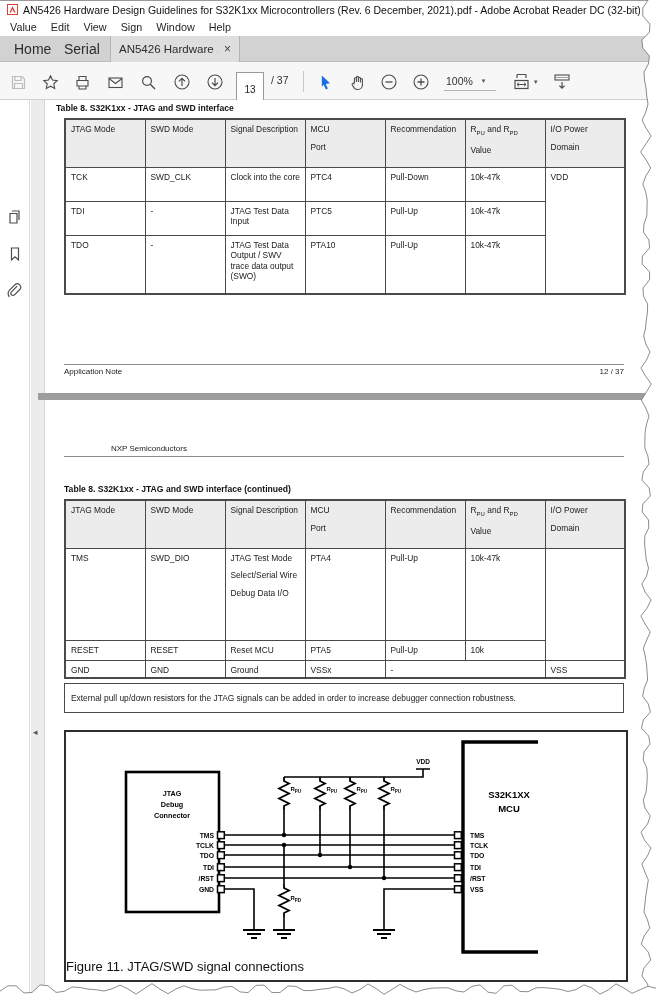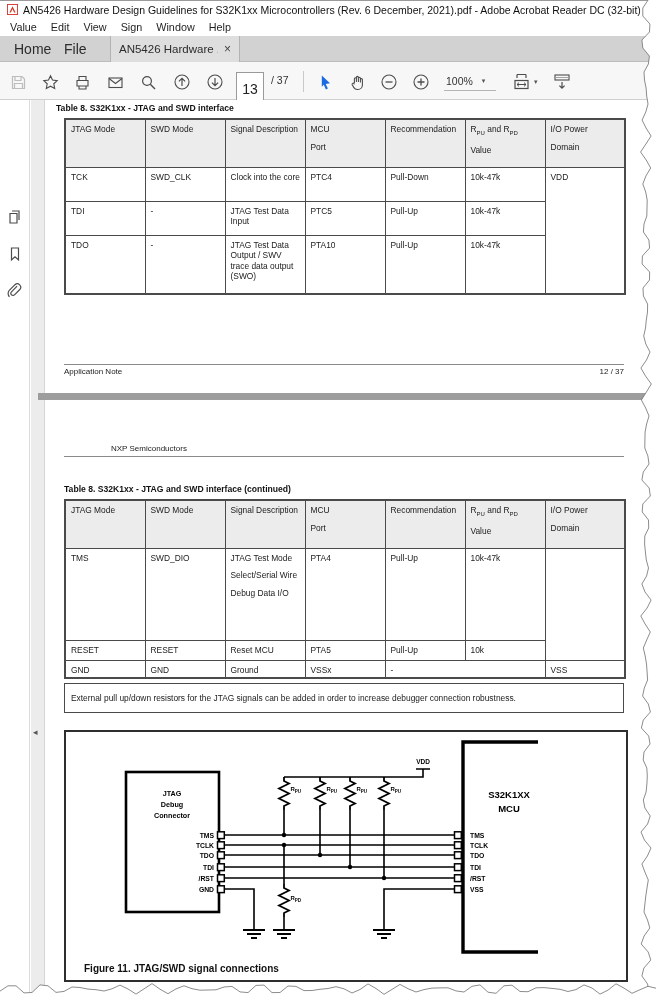--- a/index.html
+++ b/index.html
@@ -26,21 +26,21 @@
   .doctab { position:absolute; left:110px; top:0; width:130px; height:26px; background:#dedede;
             border-left:1px solid #b3b3b3; border-right:1px solid #b3b3b3;
             display:flex; align-items:center; font-size:11.5px; color:#2c2c2c; padding:0 8px; }
   .doctab .doclabel { flex:1 1 auto; white-space:nowrap; overflow:hidden; }
   .doctab .close { flex:0 0 auto; font-size:12px; color:#444; margin-left:6px; line-height:1; }
 
   .toolbar { top:62px; left:0; width:656px; height:38px; background:#f7f7f7; border-bottom:1px solid #cfcfcf; }
   .tbtn { position:absolute; top:10px; width:20px; height:20px; display:flex; align-items:center; justify-content:center; }
   .tbtn svg { display:block; }
   .page-input { position:absolute; left:236px; top:10px; width:28px; height:34px; border:1px solid #9a9a9a; background:#fff;
-                font-size:14px; color:#222; display:flex; align-items:center; justify-content:center; }
+                font-size:10px; color:#222; display:flex; align-items:center; justify-content:center; }
   .page-total { position:absolute; left:271px; top:12px; font-size:10.5px; color:#333; }
   .tb-divider { position:absolute; left:303px; top:9px; width:1px; height:21px; background:#c9c9c9; }
   .zoomctl { position:absolute; left:444px; top:10px; width:52px; height:19px; border-bottom:1px solid #b5b5b5;
              display:flex; align-items:center; font-size:10.5px; color:#333; }
   .zoomctl .pct { margin-left:2px; }
   .zoomctl .chev { margin-left:9px; font-size:7px; color:#555; }
   .fitgrp { position:absolute; left:512px; top:10px; display:flex; align-items:center; }
   .fitgrp .chev { font-size:7px; color:#555; margin-left:3px; }
 
   
@@ -63,21 +63,21 @@
   .t8 td { border:1px solid #4a4a4a; vertical-align:top; padding:4px 4px 2px 5px; line-height:10.5px; overflow-wrap:break-word; }
   .t8 td.hdr { background:#ececec; overflow-wrap:anywhere; }
   .pline { display:block; }
   .pgap { display:block; margin-bottom:7px; }
   sub.rsub { font-size:6px; vertical-align:sub; }
 
   .notebox { border:1.5px solid #4a4a4a; width:560px; height:30px; font-size:8.4px; color:#1a1a1a;
              display:flex; align-items:center; padding:0 6px; background:#fff; }
 
   .figbox { border:2px solid #2e2e2e; width:564px; height:252px; background:#fff; }
-  .figcaption { position:absolute; left:18px; bottom:6px; font-weight:bold; font-size:10px; color:#111; }
+  .figcaption { position:absolute; left:0; bottom:6px; font-weight:normal; font-size:13px; color:#111; }
 
   .hr-thin { background:#8a8a8a; height:1px; }
 
   
   #torn-right { top:0; right:0; width:16px; height:999px; }
   #torn-bottom { bottom:0; left:0; width:656px; height:16px; }
 </style>
 </head>
 <body>
 
@@ -93,21 +93,21 @@
   <span class="mitem">Value</span>
   <span class="mitem">Edit</span>
   <span class="mitem">View</span>
   <span class="mitem">Sign</span>
   <span class="mitem">Window</span>
   <span class="mitem">Help</span>
 </div>
 
 <div class="abs tabbar">
   <span class="navtab tab-home">Home</span>
-  <span class="navtab tab-tools">File</span>
+  <span class="navtab tab-tools">Serial</span>
   <div class="doctab">
     <span class="doclabel">AN5426 Hardware ...</span>
     <span class="close">×</span>
   </div>
 </div>
 
 <div class="abs toolbar">
   <span class="tbtn" style="left:8px">
     <svg width="17" height="17" viewBox="0 0 17 17">
       <path d="M2.5,2.5 H12 L14.5,5 V14.5 H2.5 Z M5,2.5 V6.5 H11 V2.5 M4.5,14.5 V9.5 H12.5 V14.5" fill="none" stroke="#bdbdbd" stroke-width="1.2"></path>

